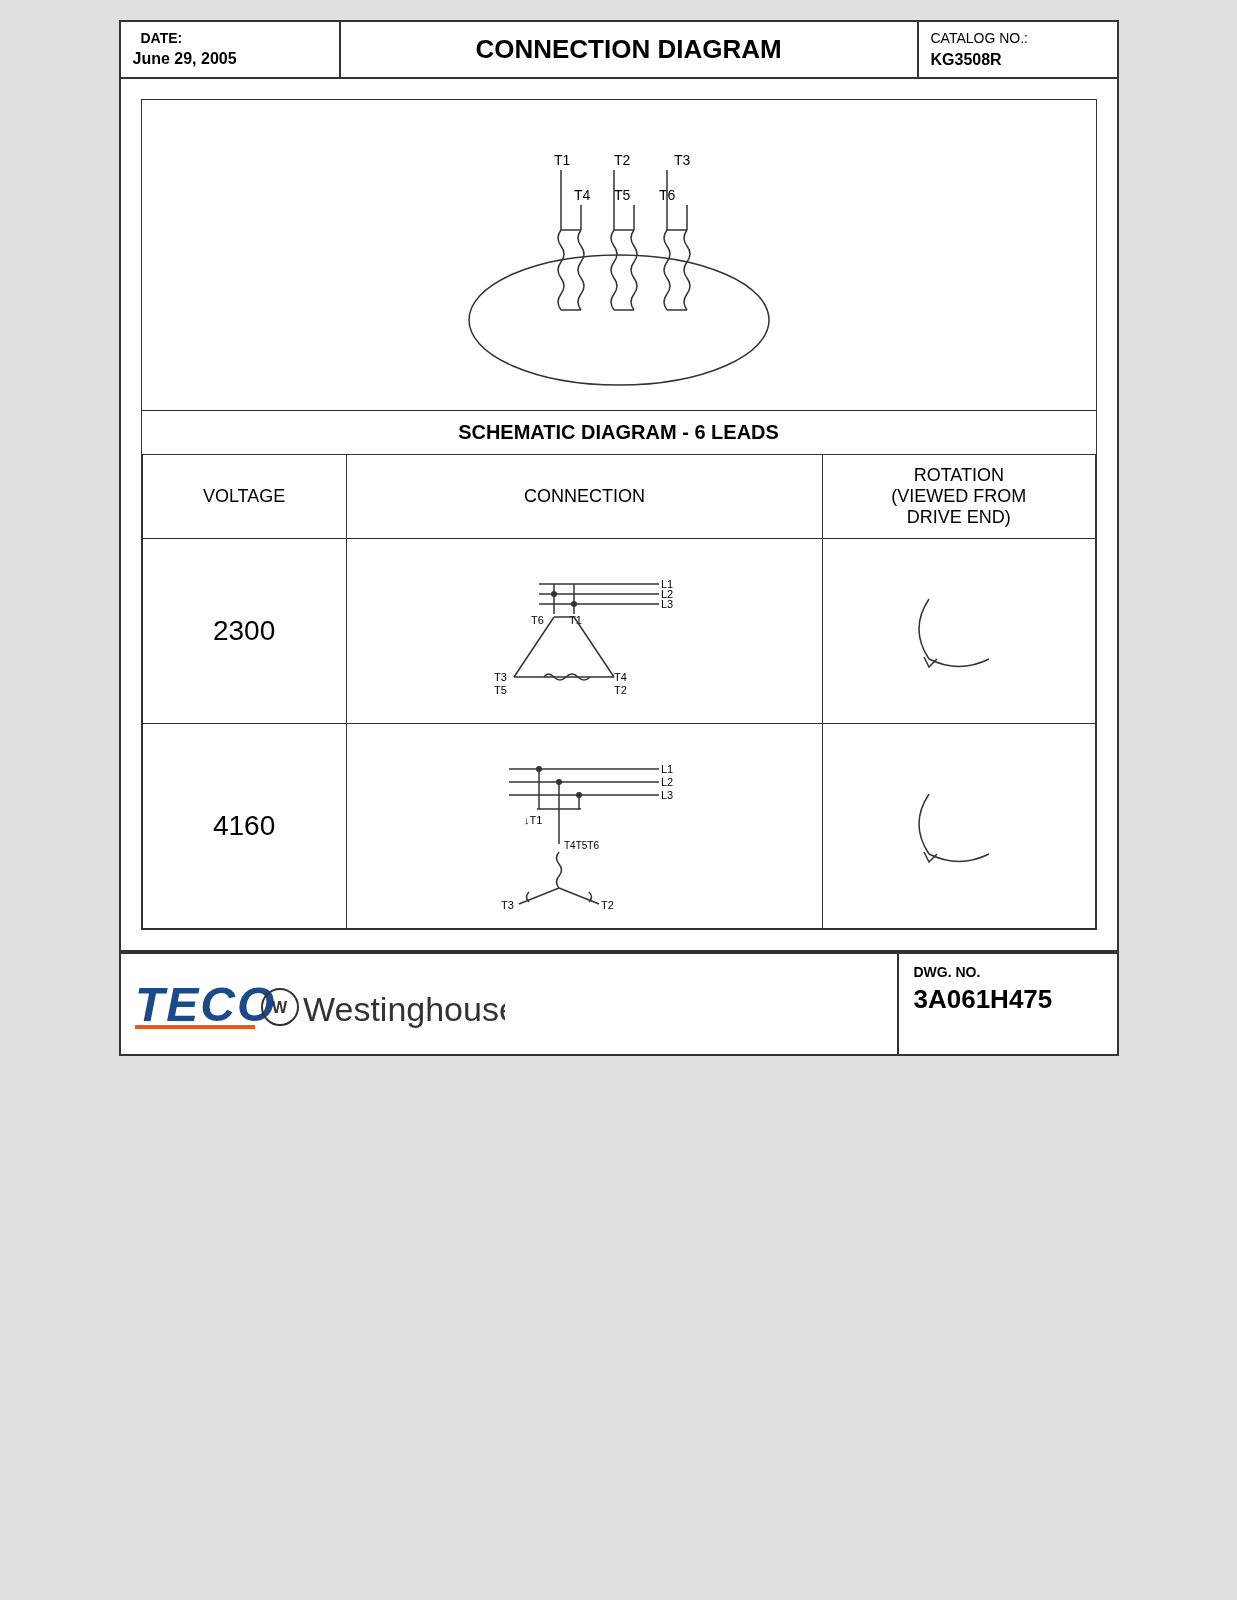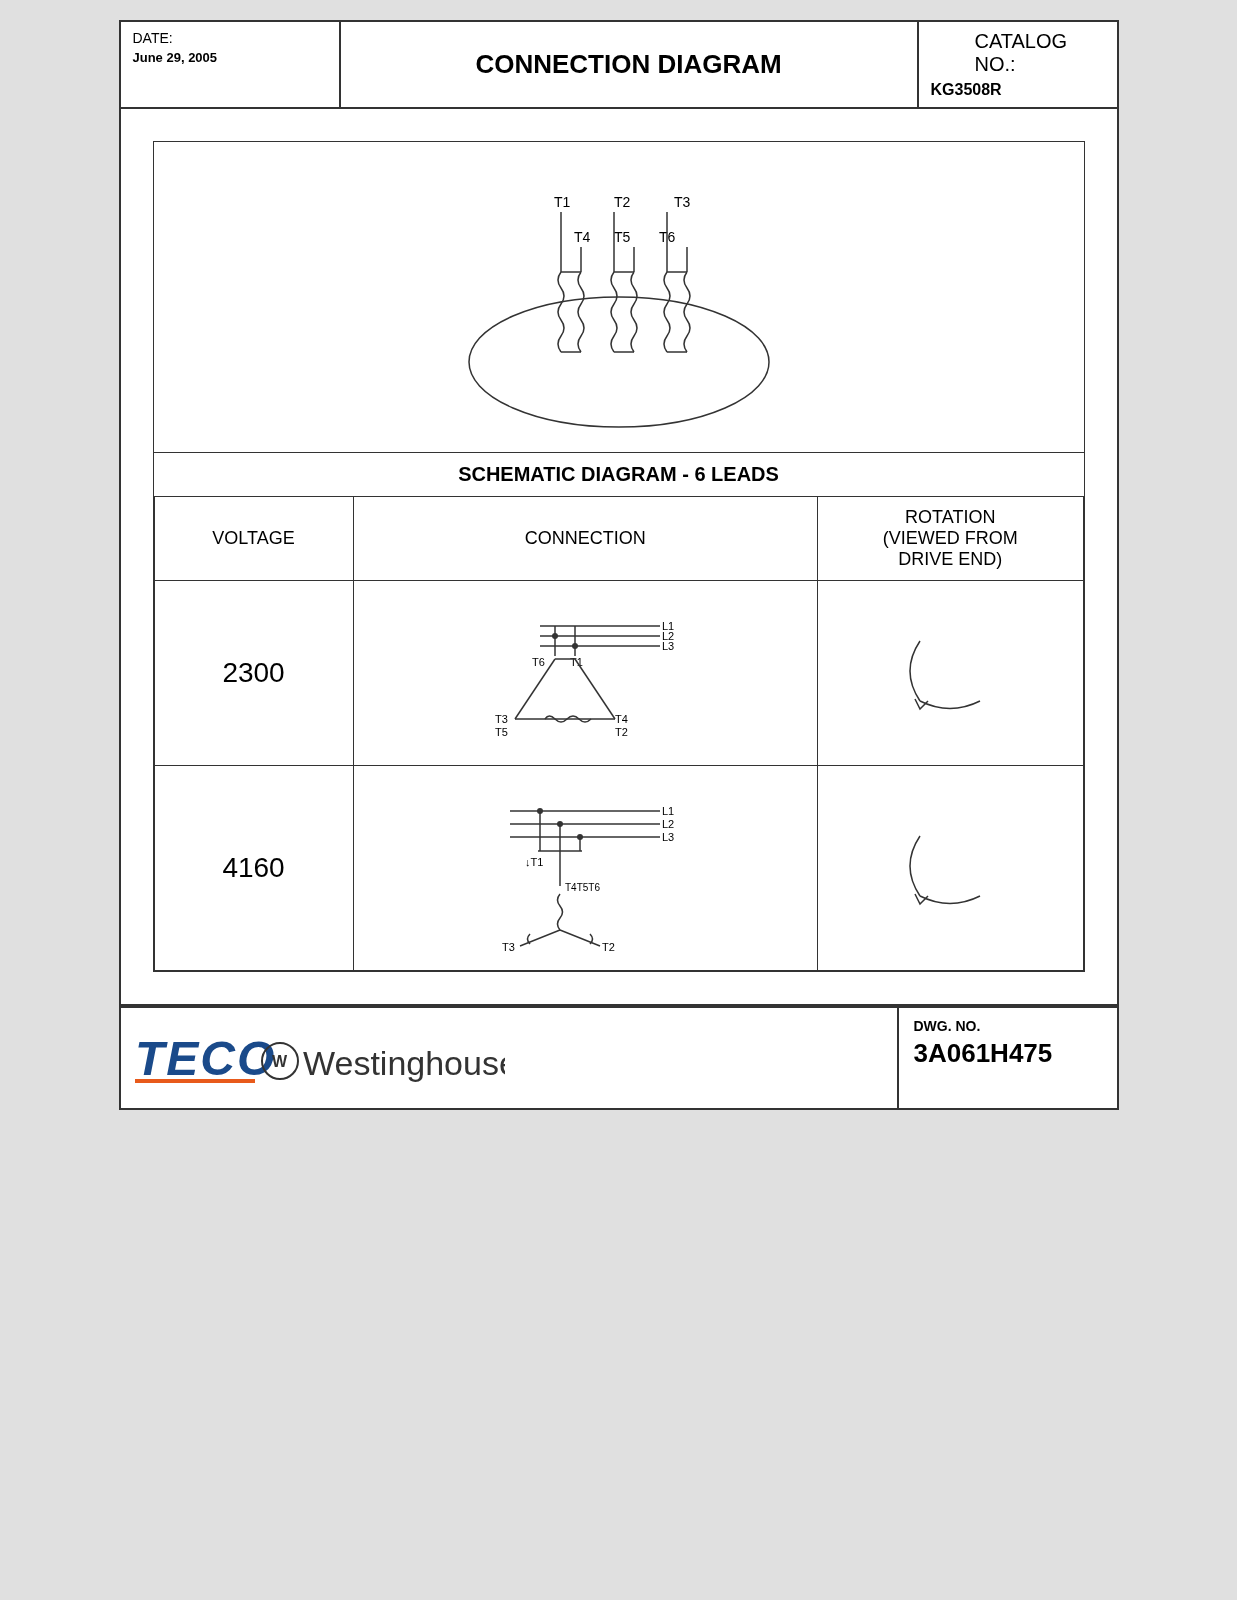--- a/index.html
+++ b/index.html
@@ -23,56 +23,56 @@
       display: flex;
       border-bottom: 2px solid #333;
     }
     .header-date {
       width: 220px;
       border-right: 2px solid #333;
       padding: 8px 12px;
     }
     .header-date .label {
       font-size: 14px;
-      font-weight: normal;
+      font-weight: bold;
+      margin-left: 8px;
     }
     .header-date .value {
-      font-size: 13px;
+      font-size: 16px;
       font-weight: bold;
       margin-top: 4px;
     }
     .header-title {
       flex: 1;
       display: flex;
       align-items: center;
       justify-content: center;
       font-size: 26px;
       font-weight: bold;
       padding: 2px;
       text-align: center;
     }
     .header-catalog {
       width: 200px;
       border-left: 2px solid #333;
       padding: 8px 12px;
     }
     .header-catalog .label {
-      font-size: 20px;
-      margin-left: 44px;
+      font-size: 14px;
     }
     .header-catalog .value {
       font-size: 16px;
       font-weight: bold;
       margin-top: 5px;
     }
 
     
     .main-content {
       border-bottom: 2px solid #333;
-      padding: 32px;
+      padding: 20px;
     }
 
     
     .schematic-section {
       border: 1.5px solid #333;
       margin-bottom: 0;
     }
     .schematic-diagram-area {
       display: flex;
       flex-direction: column;

